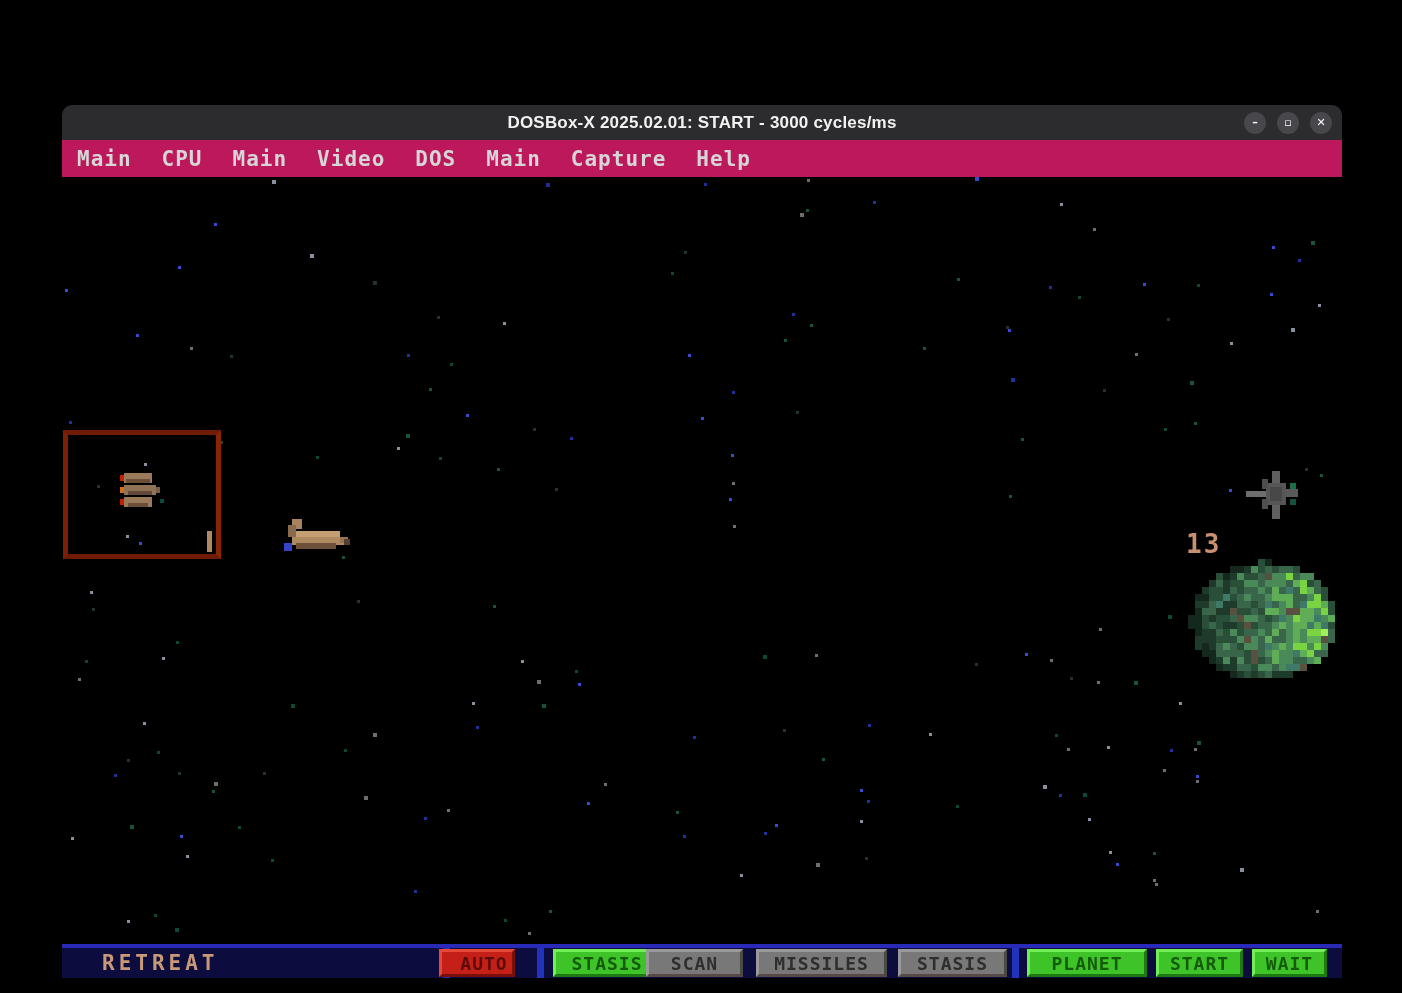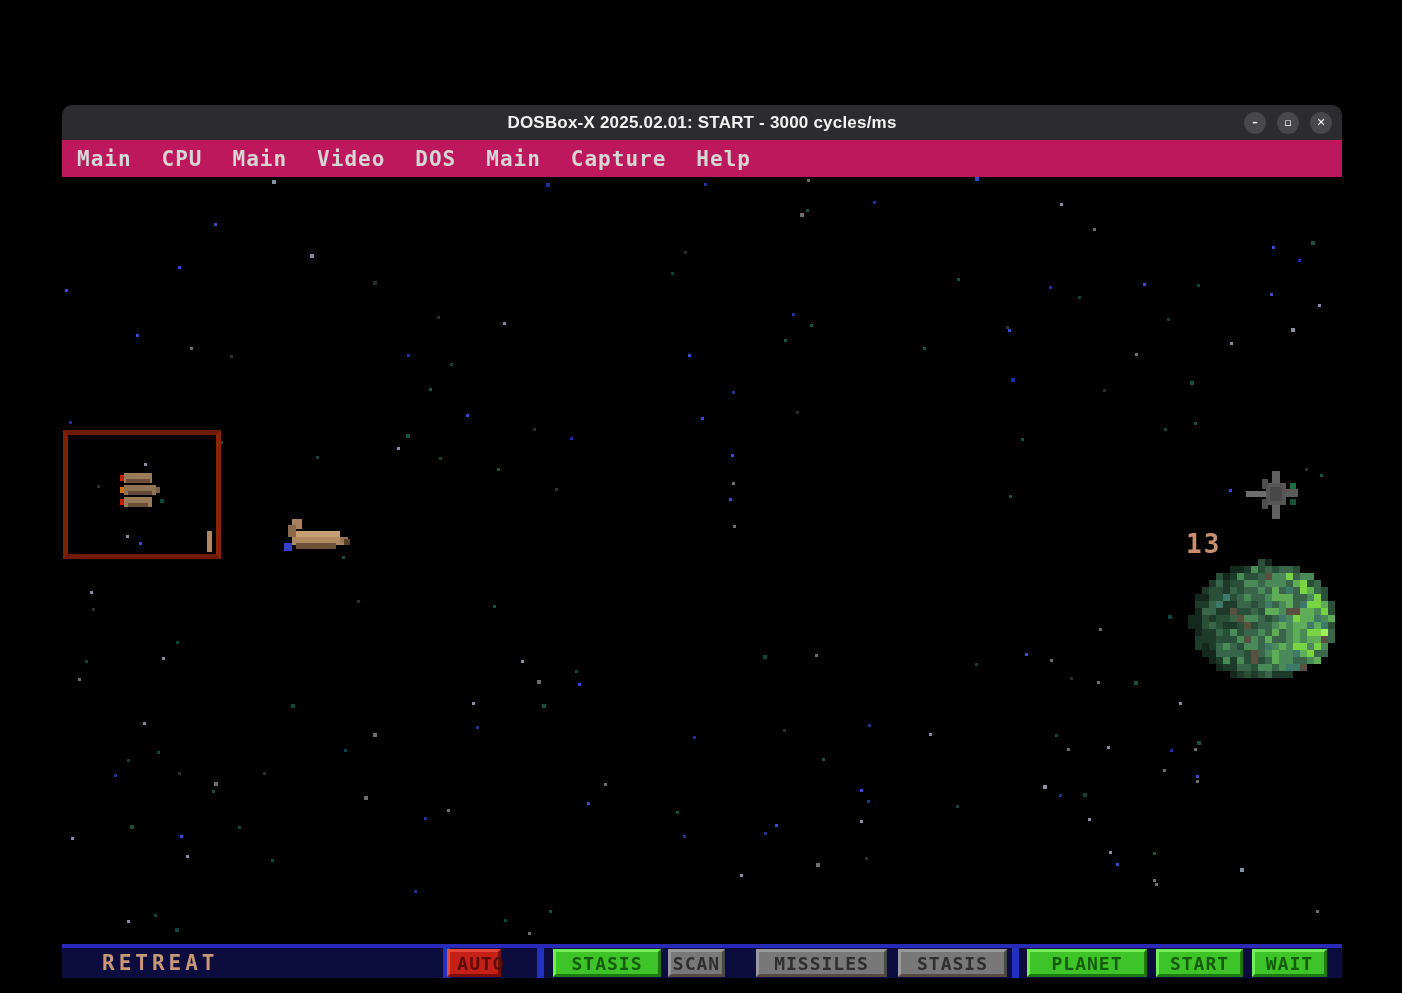--- a/index.html
+++ b/index.html
@@ -598,23 +598,23 @@
         <rect x="91" y="112" width="7" height="7" fill="#1e3a2a"></rect>
         <rect x="98" y="112" width="7" height="7" fill="#1e3a2a"></rect>
       </svg>
 
     <div class="bottombar">
       <div class="ship-name">RETREAT</div>
       <div id="bar-items">
           <div class="bar-sep" style="left: 381px;"></div>
           <div class="bar-sep" style="left: 475px;"></div>
           <div class="bar-sep" style="left: 950px;"></div>
-          <div class="game-btn red" style="left: 385px; width: 54px; padding-left: 14px;">AUTO</div>
+          <div class="game-btn red" style="left: 377px; width: 76px; padding-left: 14px;">AUTO</div>
           <div class="game-btn green" style="left: 491px; width: 108px;">STASIS</div>
-          <div class="game-btn gray" style="left: 606px; width: 57px; text-align: center;">SCAN</div>
+          <div class="game-btn gray" style="left: 584px; width: 97px; text-align: center;">SCAN</div>
           <div class="game-btn gray" style="left: 694px; width: 131px;">MISSILES</div>
           <div class="game-btn gray" style="left: 836px; width: 109px;">STASIS</div>
           <div class="game-btn green" style="left: 965px; width: 120px;">PLANET</div>
           <div class="game-btn green" style="left: 1094px; width: 87px;">START</div>
           <div class="game-btn green" style="left: 1190px; width: 75px;">WAIT</div>
         </div>
     </div>
   </div>
 
 </div>

